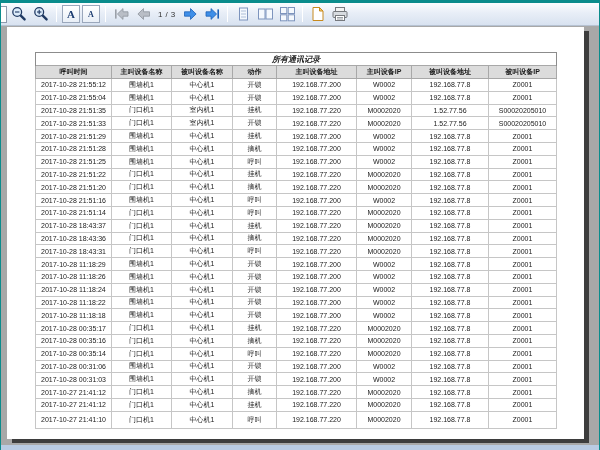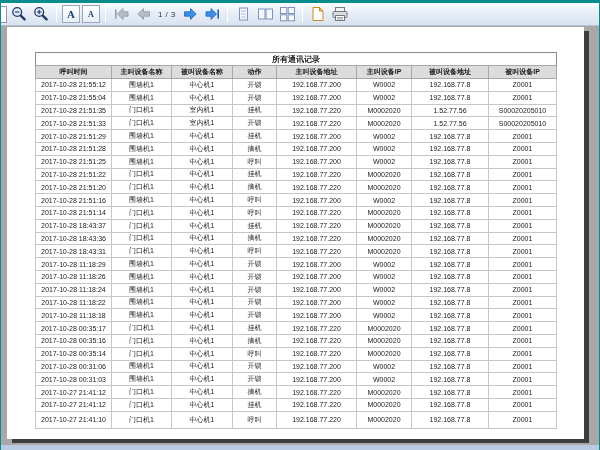--- a/index.html
+++ b/index.html
@@ -27,21 +27,21 @@
   .preview { position:absolute; top:26px; left:1px; right:1px; bottom:5px; background:#a8a8a8; }
   .page { position:absolute; left:6px; top:1px; width:577px; height:412px; background:#ffffff;
     box-shadow:5px 4px 0 #3d3d3d; }
   .hscrollbar { position:absolute; left:1px; right:1px; bottom:0; height:5px; background:#b9cbe3; }
 
   
   table.report { position:absolute; left:28px; top:25px; width:521px;
     border-collapse:collapse; table-layout:fixed; color:#1a1a1a; }
   .report td, .report th { overflow:hidden; white-space:nowrap; text-align:center; padding:0; }
   .title-cell { border:1px solid #8c8c8c; border-bottom:none; background:#fff;
-    font-size:8px; font-weight:bold; height:13px; }
+    font-size:8px; font-weight:bold; height:13px;font-style:italic; }
   .report thead th { background:#dcdcdc; border:1px solid #a8a8a8; font-size:7px; font-weight:bold; height:13px; }
   .report tbody td { border:1px solid #c6c6c6; font-size:7px; height:12.8px; }
   .report tbody tr:last-child td { height:17px; }
   .report tbody { border:1px solid #8c8c8c; }
 
   svg { display:block; }
 </style>
 </head>
 <body>
 

